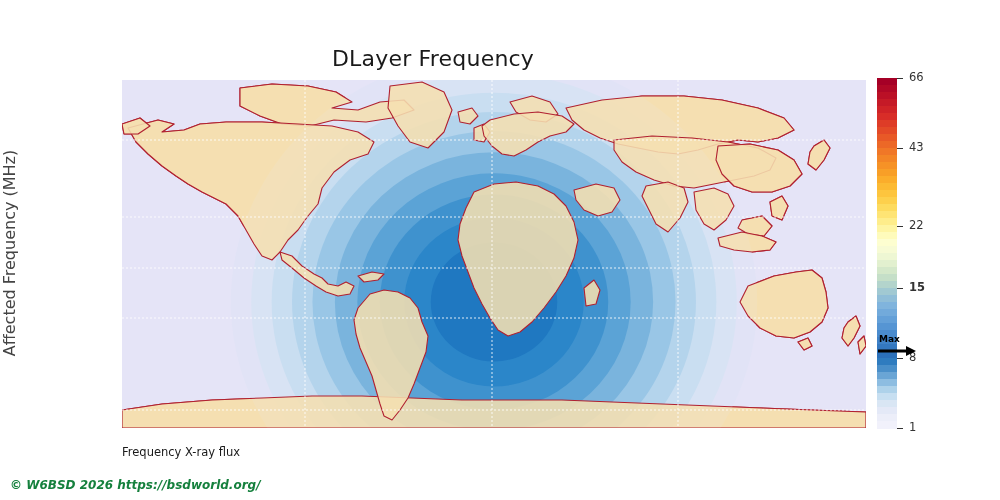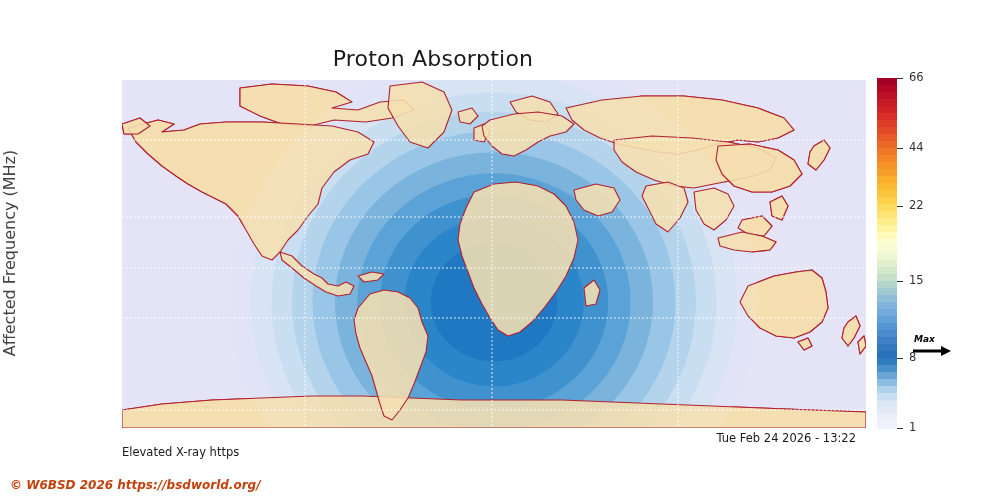--- a/index.html
+++ b/index.html
@@ -34,52 +34,52 @@
   }
   .note-1{top:430px;}
   .note-2{top:445px;}
   .stamp{
     position:absolute;left:0;top:431px;width:866px;
     text-align:right;padding-right:10px;box-sizing:border-box;
     font-size:11.5px;color:#1a1a1a;white-space:nowrap;
   }
   .credit{
     position:absolute;left:10px;top:478px;font-size:12px;
-    font-style:italic;font-weight:bold;color:#c2410c;white-space:nowrap;
+    font-style:italic;font-weight:bold;color:#15803d;white-space:nowrap;
   }
 
   
   .cbar-wrap{position:absolute;left:877px;top:78px;width:20px;height:350px;}
   .cbar{position:absolute;left:0;top:0;width:20px;height:350px;}
   .cband{position:absolute;left:0;width:20px;}
   .cbar-ticks{position:absolute;left:897px;top:78px;width:60px;height:350px;}
   .ctick{position:absolute;left:0;width:60px;height:1px;}
   .ctick i{position:absolute;left:0;top:-0.5px;width:6px;height:1.4px;background:#333;display:block;}
   .ctick span{
     position:absolute;left:12px;top:-8px;font-size:11.5px;color:#333;
     line-height:15px;white-space:nowrap;font-style:normal;
   }
   .cbar-label-inner{
     position:absolute;left:-350px;top:78px;width:350px;
     transform:rotate(-90deg);transform-origin:right top;
     font-size:16px;color:#444;text-align:center;white-space:nowrap;
   }
-  .maxmark{position:absolute;left:912px;width:42px;height:22px;font-style:italic;}
+  .maxmark{position:absolute;left:877px;width:42px;height:22px;}
   .maxmark .mtxt{
     position:absolute;left:2px;top:-2px;font-size:9px;color:#000;
     font-weight:bold;white-space:nowrap;
   }
   .maxmark svg{position:absolute;left:0;top:9px;}
 </style>
 </head>
 <body>
 
 <div id="root">
 
-  <div class="title">Proton Absorption</div>
+  <div class="title">DLayer Frequency</div>
 
   <div class="map-frame">
 
     <svg class="map-svg" viewBox="0 0 744 348" preserveAspectRatio="none">
       <g id="land-group" fill="#f5dfb0" stroke="#b02030" stroke-width="1.1" stroke-linejoin="round">
           <path d="M0,330 L40,324 L90,320 L140,318 L190,316 L240,316 L290,318 L340,320 L390,320 L440,320 L490,322 L540,324 L590,326 L640,328 L690,330 L744,332 L744,348 L0,348 Z" fill="#f5dfb0" stroke="#b02030" stroke-width="1.1"></path>
           <path d="M118,8 L150,4 L186,6 L214,12 L230,22 L210,28 L236,30 L258,22 L282,20 L292,30 L270,38 L244,42 L212,40 L188,46 L160,44 L138,36 L118,26 Z" fill="#f5dfb0" stroke="#b02030" stroke-width="1.1"></path>
           <path d="M268,6 L300,2 L322,12 L330,30 L322,52 L306,68 L288,62 L276,46 L266,28 Z" fill="#f5dfb0" stroke="#b02030" stroke-width="1.1"></path>
           <path d="M6,48 L36,40 L52,44 L40,52 L62,50 L78,44 L104,42 L140,42 L176,44 L210,46 L236,52 L252,62 L246,74 L228,80 L212,92 L200,108 L196,124 L186,136 L176,150 L166,160 L158,172 L150,180 L140,176 L132,164 L124,150 L116,136 L104,124 L92,118 L80,112 L66,104 L54,96 L40,86 L26,74 L14,62 Z" fill="#f5dfb0" stroke="#b02030" stroke-width="1.1"></path>
           <path d="M158,172 L170,176 L180,186 L192,194 L200,198 L206,204 L216,206 L224,202 L232,206 L228,214 L216,216 L204,212 L194,206 L182,198 L170,188 L160,180 Z" fill="#f5dfb0" stroke="#b02030" stroke-width="1.1"></path>
@@ -164,22 +164,21 @@
           <line x1="556" y1="0" x2="556" y2="348"></line>
           <line x1="0" y1="60" x2="744" y2="60"></line>
           <line x1="0" y1="137" x2="744" y2="137"></line>
           <line x1="0" y1="188" x2="744" y2="188"></line>
           <line x1="0" y1="238" x2="744" y2="238"></line>
           <line x1="0" y1="330" x2="744" y2="330"></line>
         </g>
     </svg>
   </div>
 
-  <div class="note note-2">Elevated X-ray https</div>
-  <div class="stamp">Tue Feb 24 2026 - 13:22</div>
+  <div class="note note-2">Frequency X-ray flux</div>
   <div class="credit">© W6BSD 2026 https://bsdworld.org/</div>
 
   <div class="cbar-wrap">
     <div class="cbar" id="cbar">
         <div class="cband" style="top: 0px; height: 7.6px; background: rgb(165, 0, 38);"></div>
         <div class="cband" style="top: 7px; height: 7.6px; background: rgb(176, 8, 38);"></div>
         <div class="cband" style="top: 14px; height: 7.6px; background: rgb(187, 16, 38);"></div>
         <div class="cband" style="top: 21px; height: 7.6px; background: rgb(197, 26, 39);"></div>
         <div class="cband" style="top: 28px; height: 7.6px; background: rgb(207, 35, 39);"></div>
         <div class="cband" style="top: 35px; height: 7.6px; background: rgb(216, 45, 40);"></div>
@@ -231,31 +230,31 @@
   </div>
   <div class="cbar-ticks" id="cbar-ticks">
       <div class="ctick" style="top: 350px;">
         <i></i>
         <span>1</span>
       </div>
       <div class="ctick" style="top: 280px;">
         <i></i>
         <span>8</span>
       </div>
-      <div class="ctick" style="top: 203px;">
+      <div class="ctick" style="top: 210px; font-weight: bold;">
         <i></i>
         <span>15</span>
       </div>
-      <div class="ctick" style="top: 128px;">
+      <div class="ctick" style="top: 148px;">
         <i></i>
         <span>22</span>
       </div>
       <div class="ctick" style="top: 70px;">
         <i></i>
-        <span>44</span>
+        <span>43</span>
       </div>
       <div class="ctick" style="top: 0px;">
         <i></i>
         <span>66</span>
       </div>
     </div>
   <div class="maxmark" id="maxmark" style="top: 336px;">
     <span class="mtxt">Max</span>
     <svg width="40" height="12" viewBox="0 0 40 12">
       <line x1="1" y1="6" x2="30" y2="6" stroke="#000" stroke-width="3"></line>

